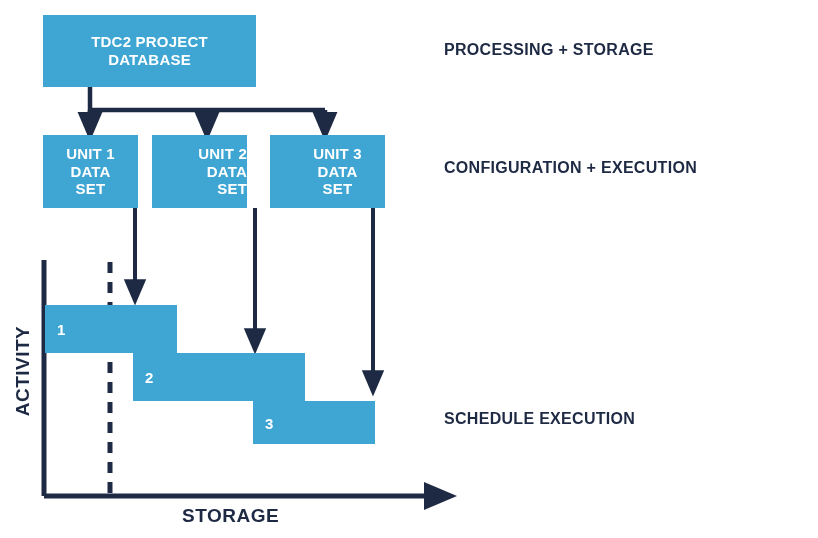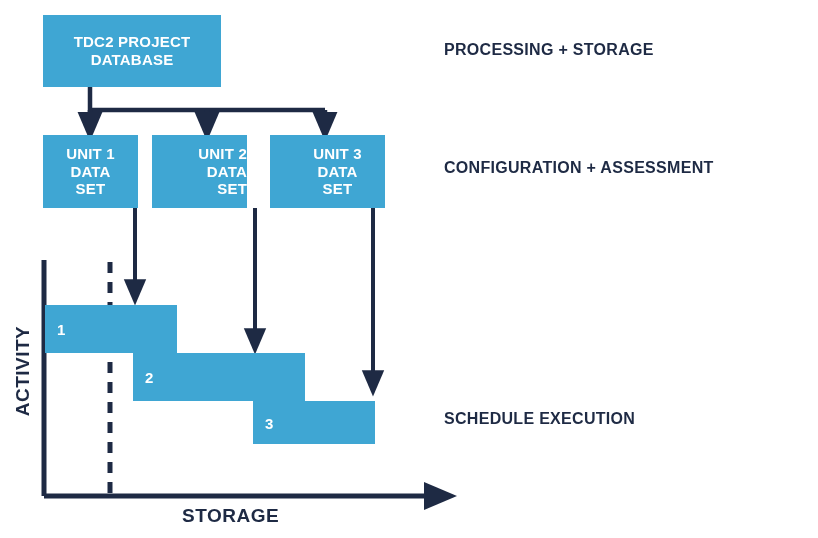--- a/index.html
+++ b/index.html
@@ -30,21 +30,21 @@
     flex-direction: column;
     align-items: center;
     justify-content: center;
     text-align: center;
     line-height: 1.18;
     letter-spacing: 0.2px;
   }
   .db-box {
     left: 43px;
     top: 15px;
-    width: 178px;
+    width: 213px;
     height: 72px;
     font-size: 15px;
   }
   .unit-box {
     width: 95px;
     height: 73px;
     top: 135px;
     font-size: 15px;
   }
   #unit-box-1 { left: 43px; }
@@ -154,21 +154,21 @@
   <div>DATA</div>
   <div>SET</div>
 </div>
 <div class="box unit-box" id="unit-box-3">
   <div>UNIT 3</div>
   <div>DATA</div>
   <div>SET</div>
 </div>
 
 <div class="stage-label" id="stage-label-0">PROCESSING + STORAGE</div>
-<div class="stage-label" id="stage-label-1">CONFIGURATION + ASSESSMENT</div>
+<div class="stage-label" id="stage-label-1">CONFIGURATION + EXECUTION</div>
 <div class="stage-label" id="stage-label-2">SCHEDULE EXECUTION</div>
 
 <div class="gantt-bar" id="gantt-bar-1">
   <span>1</span>
 </div>
 <div class="gantt-bar" id="gantt-bar-2">
   <span>2</span>
 </div>
 <div class="gantt-bar" id="gantt-bar-3">
   <span>3</span>

